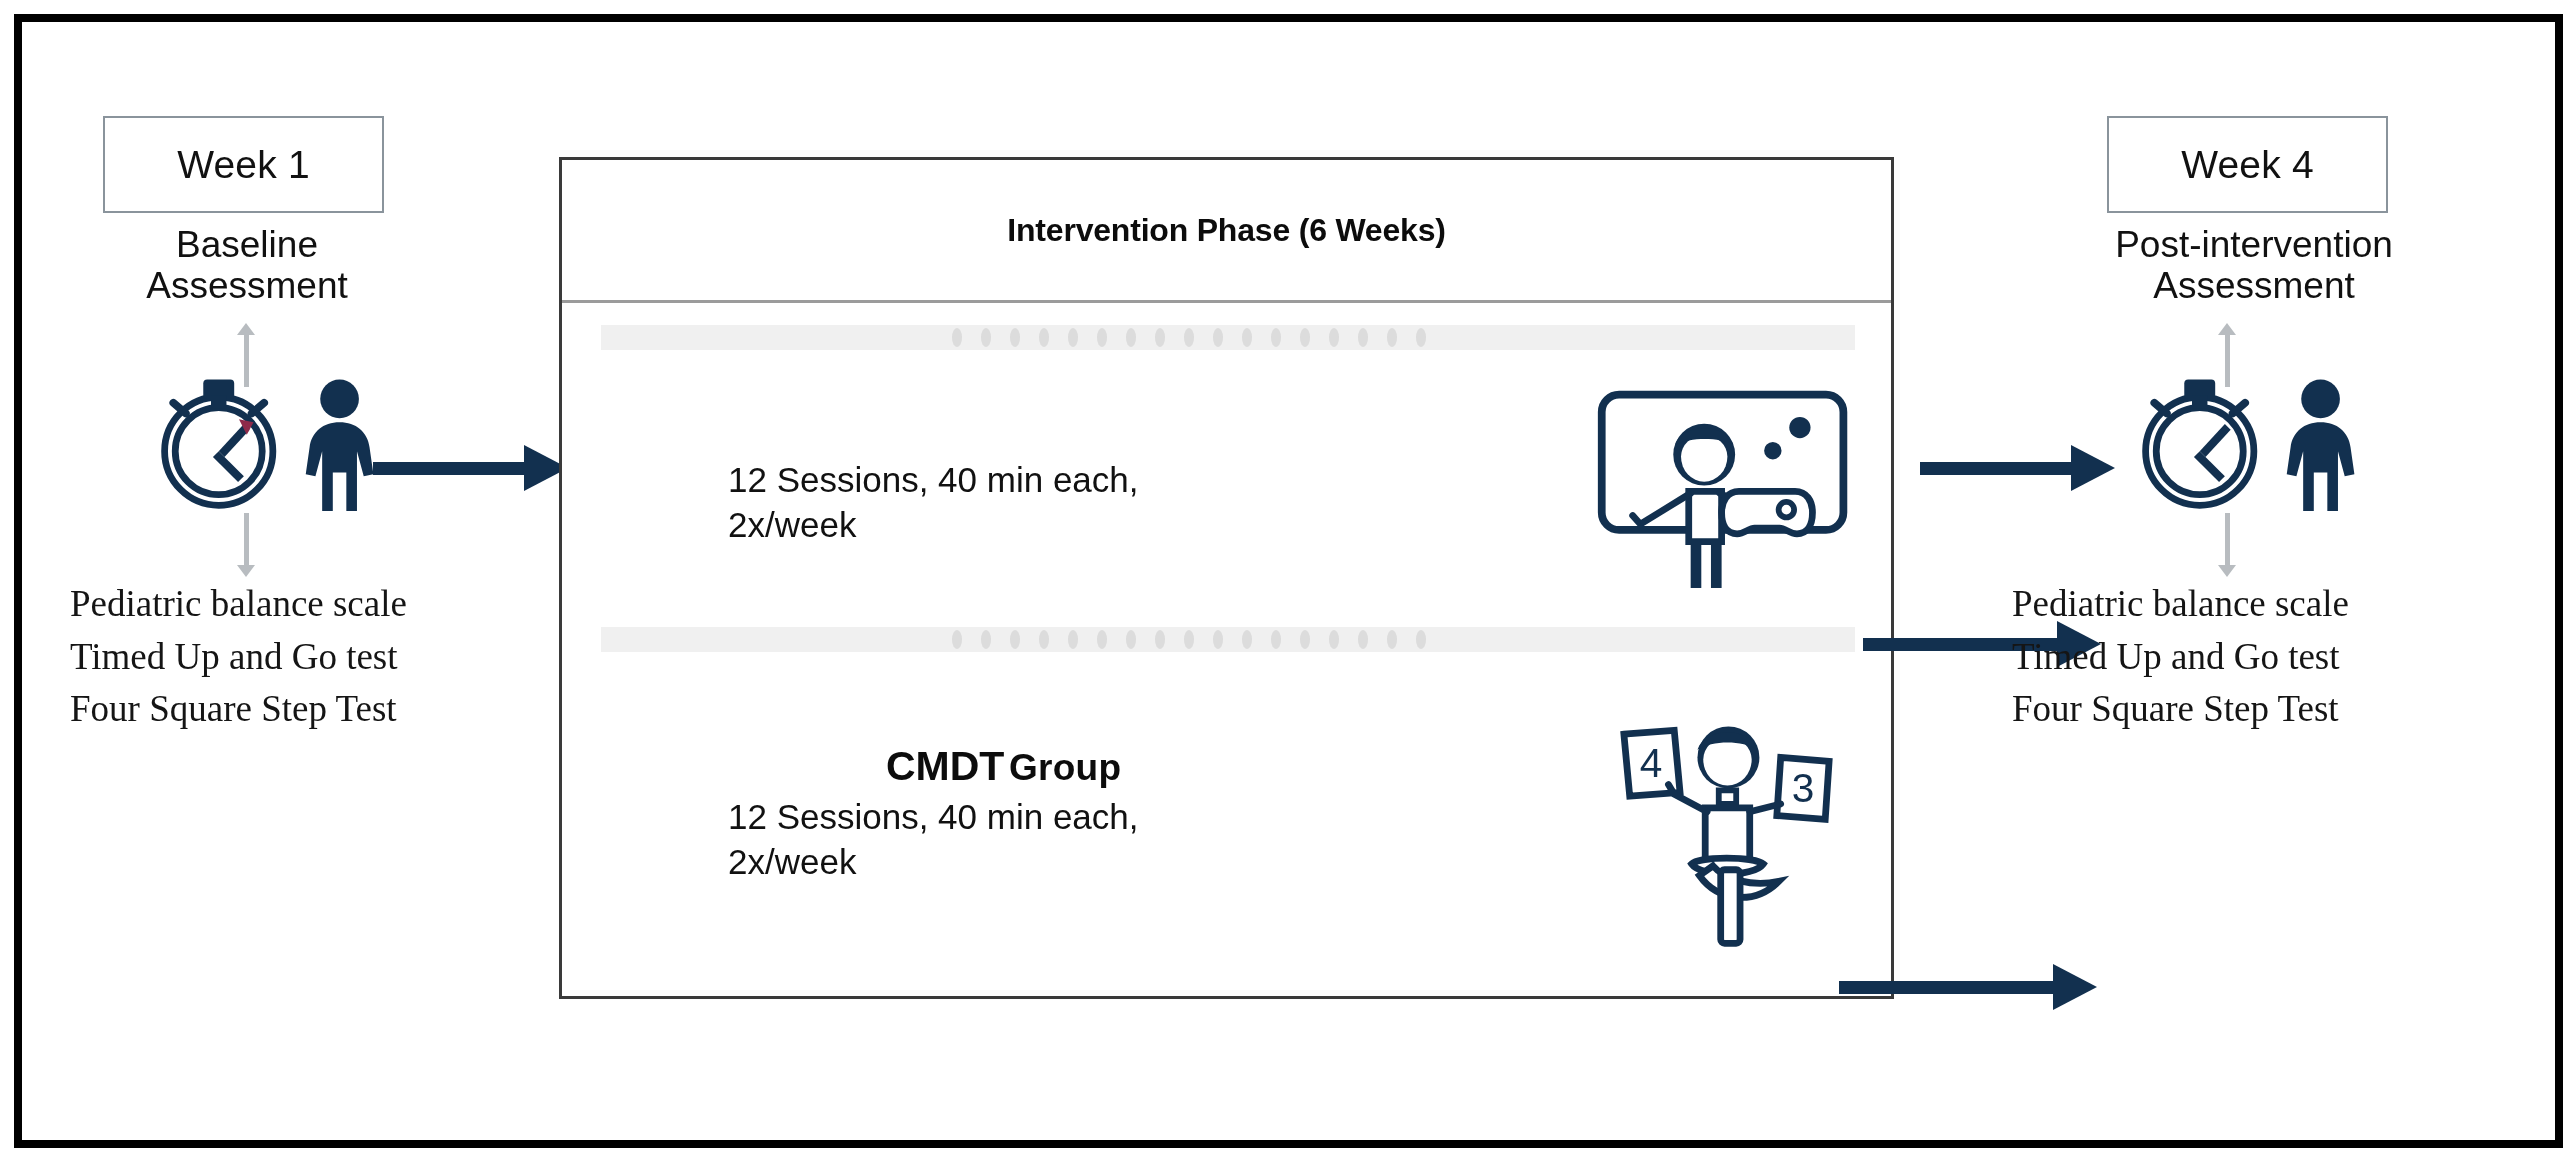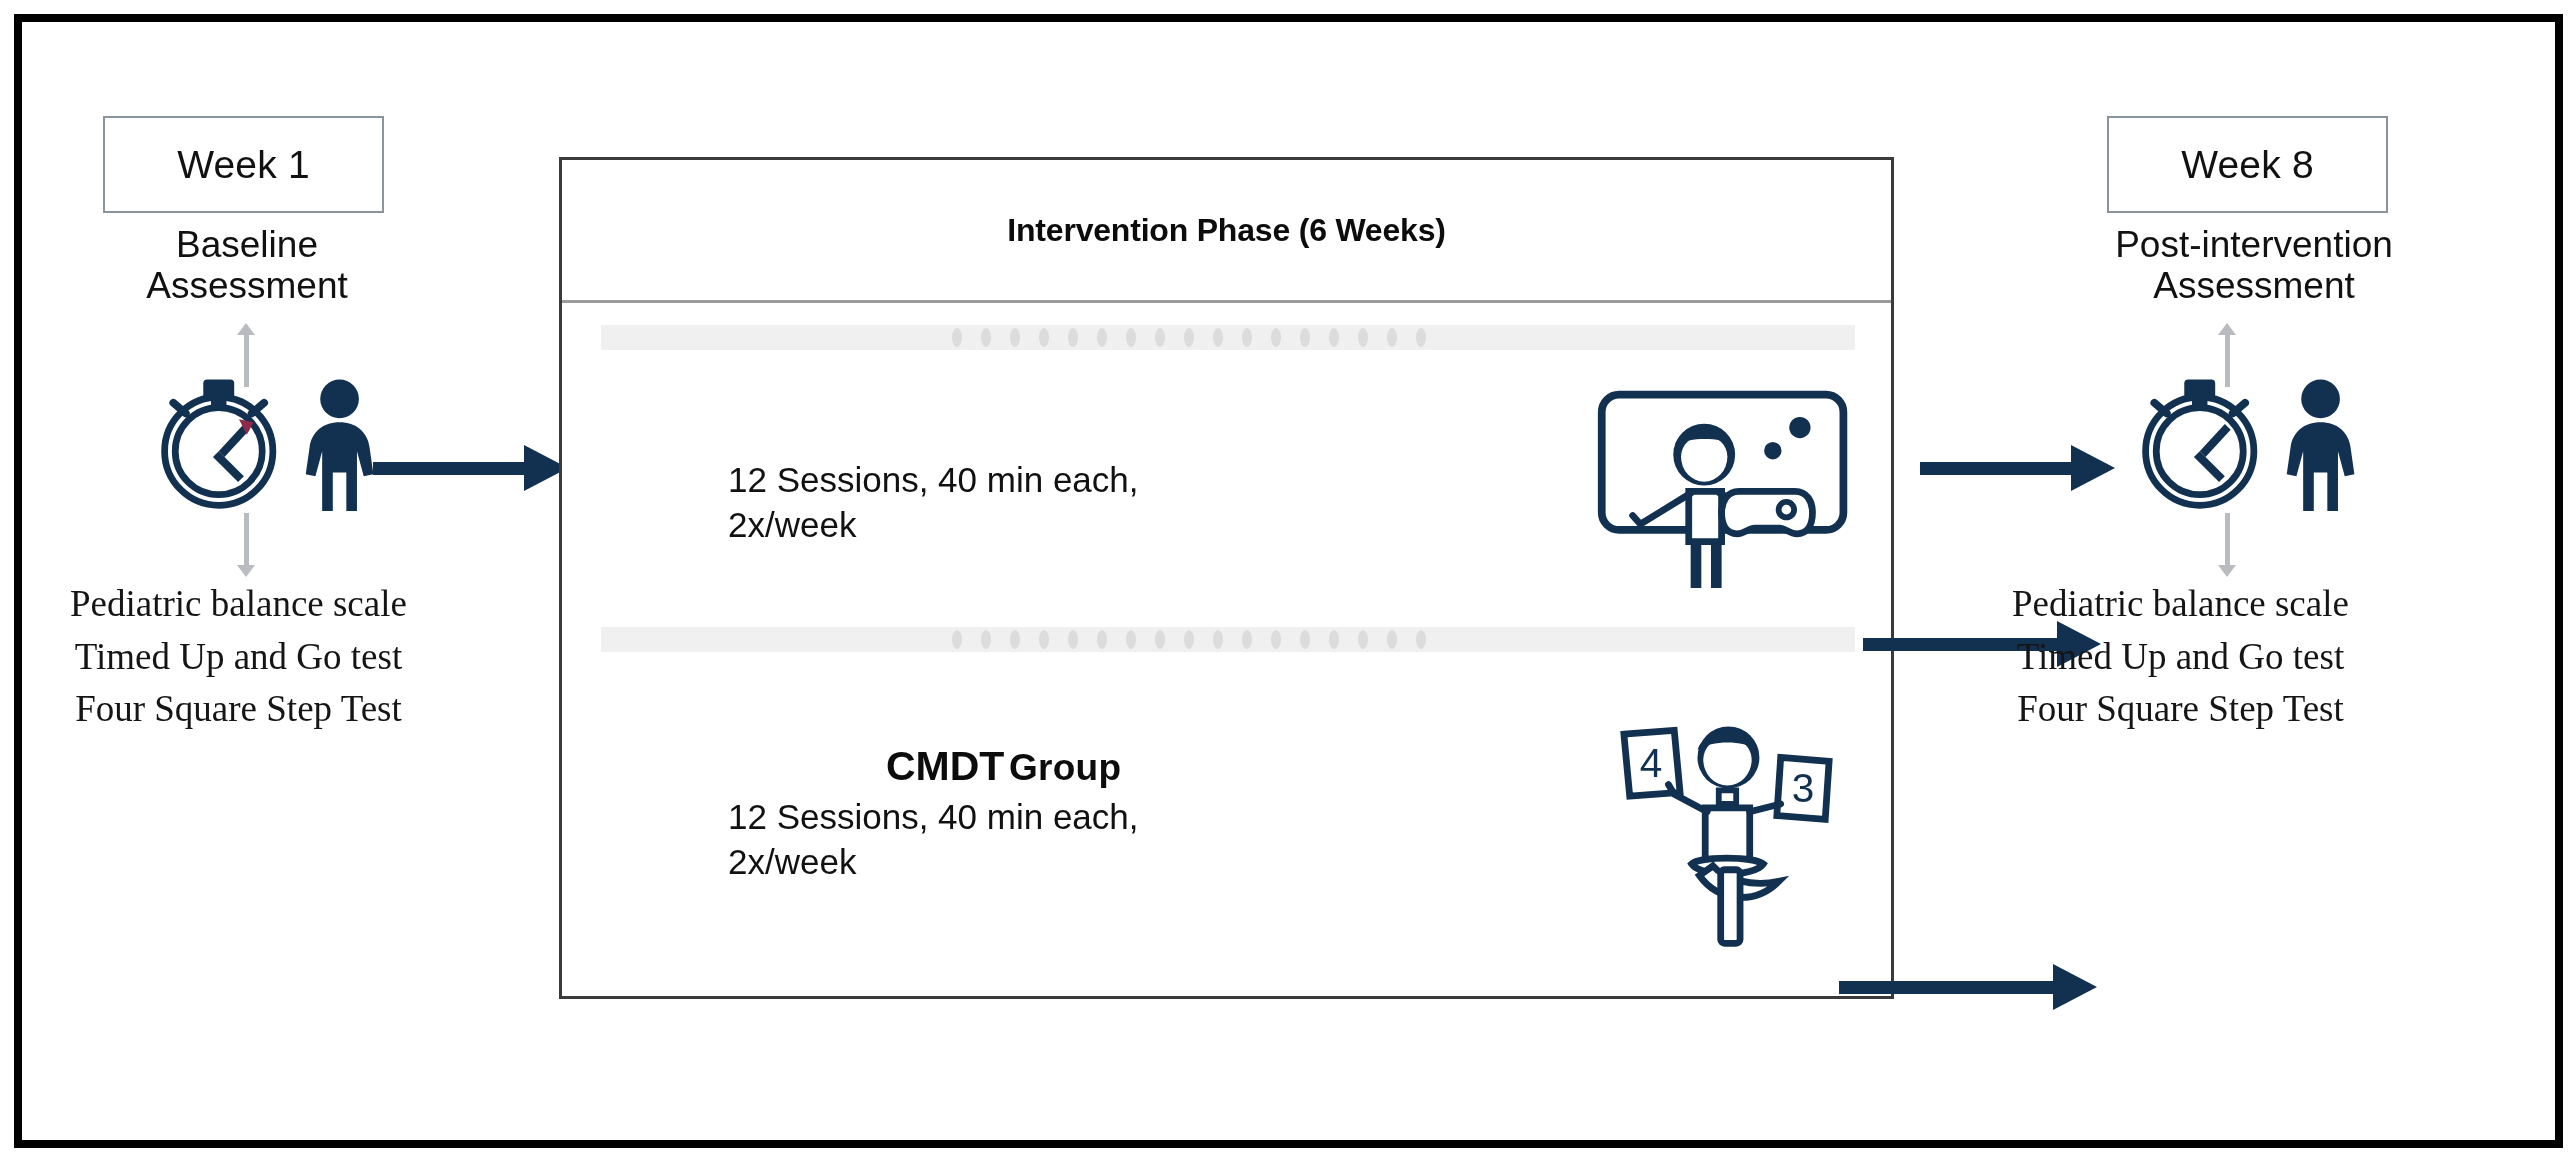--- a/index.html
+++ b/index.html
@@ -66,21 +66,20 @@
   #post-caption     { left: 2012px; top: 224px; width: 484px; }
 
   
   .test-list {
     position: absolute;
     font-family: "Liberation Serif", "DejaVu Serif", serif;
     font-size: 37px;
     line-height: 1.42;
     color: #151515;
     white-space: nowrap;
-    text-align: center;
   }
   #baseline-tests { left: 70px;   top: 578px; }
   #post-tests     { left: 2012px; top: 578px; }
 
   
   .gray-arrow {
     position: absolute;
     width: 4.8px;
     background: #b8bcc0;
   }
@@ -403,21 +402,21 @@
     </svg>
   </div>
 
 
   <div class="navy-arrow" id="arrow-panel-to-right">
     <div class="shaft"></div>
       <div class="head"></div>
   </div>
 
   <div class="week-box" id="week8-box">
-    <span class="week-label">Week 8</span>
+    <span class="week-label">Week 4</span>
   </div>
 
   <div class="assessment-caption" id="post-caption" style="white-space: pre-line;">Post-intervention
 Assessment</div>
 
   <div class="gray-arrow up" id="post-up-arrow"></div>
   <div class="gray-arrow down" id="post-down-arrow"></div>
 
   <div class="icon-holder" id="post-icon">
     <svg width="281" height="145" viewBox="0 0 290 150" xmlns="http://www.w3.org/2000/svg">

